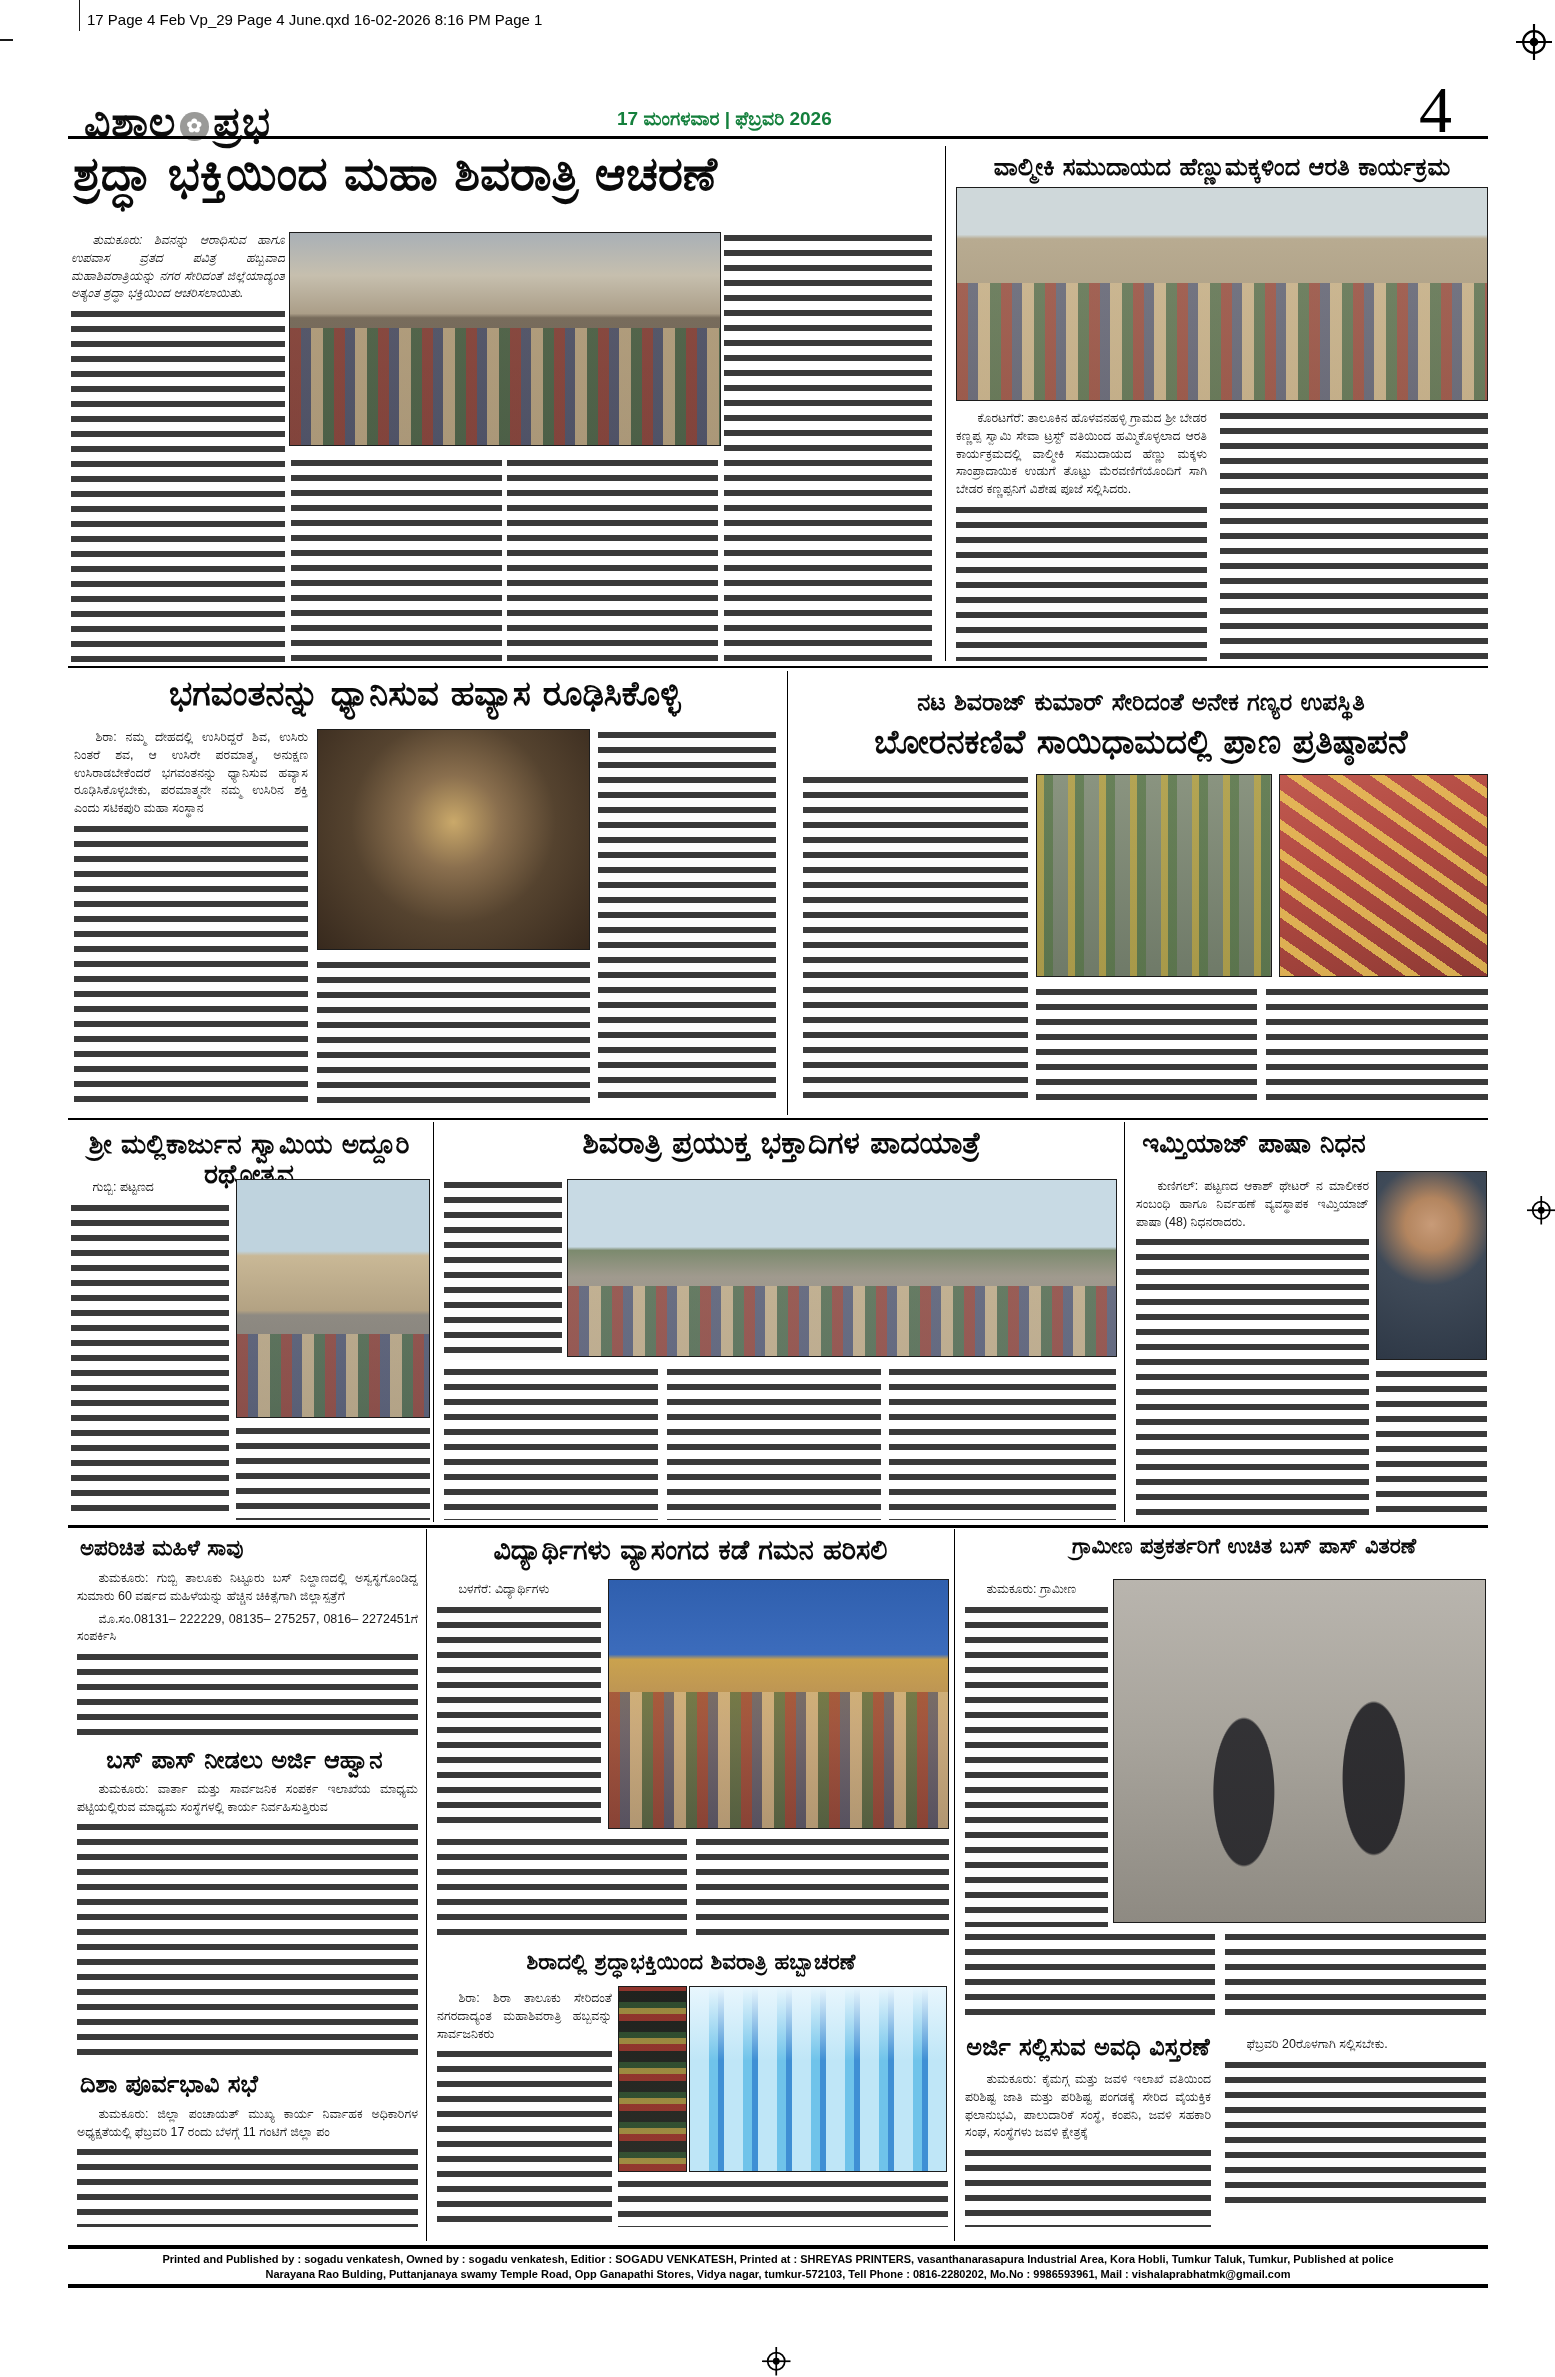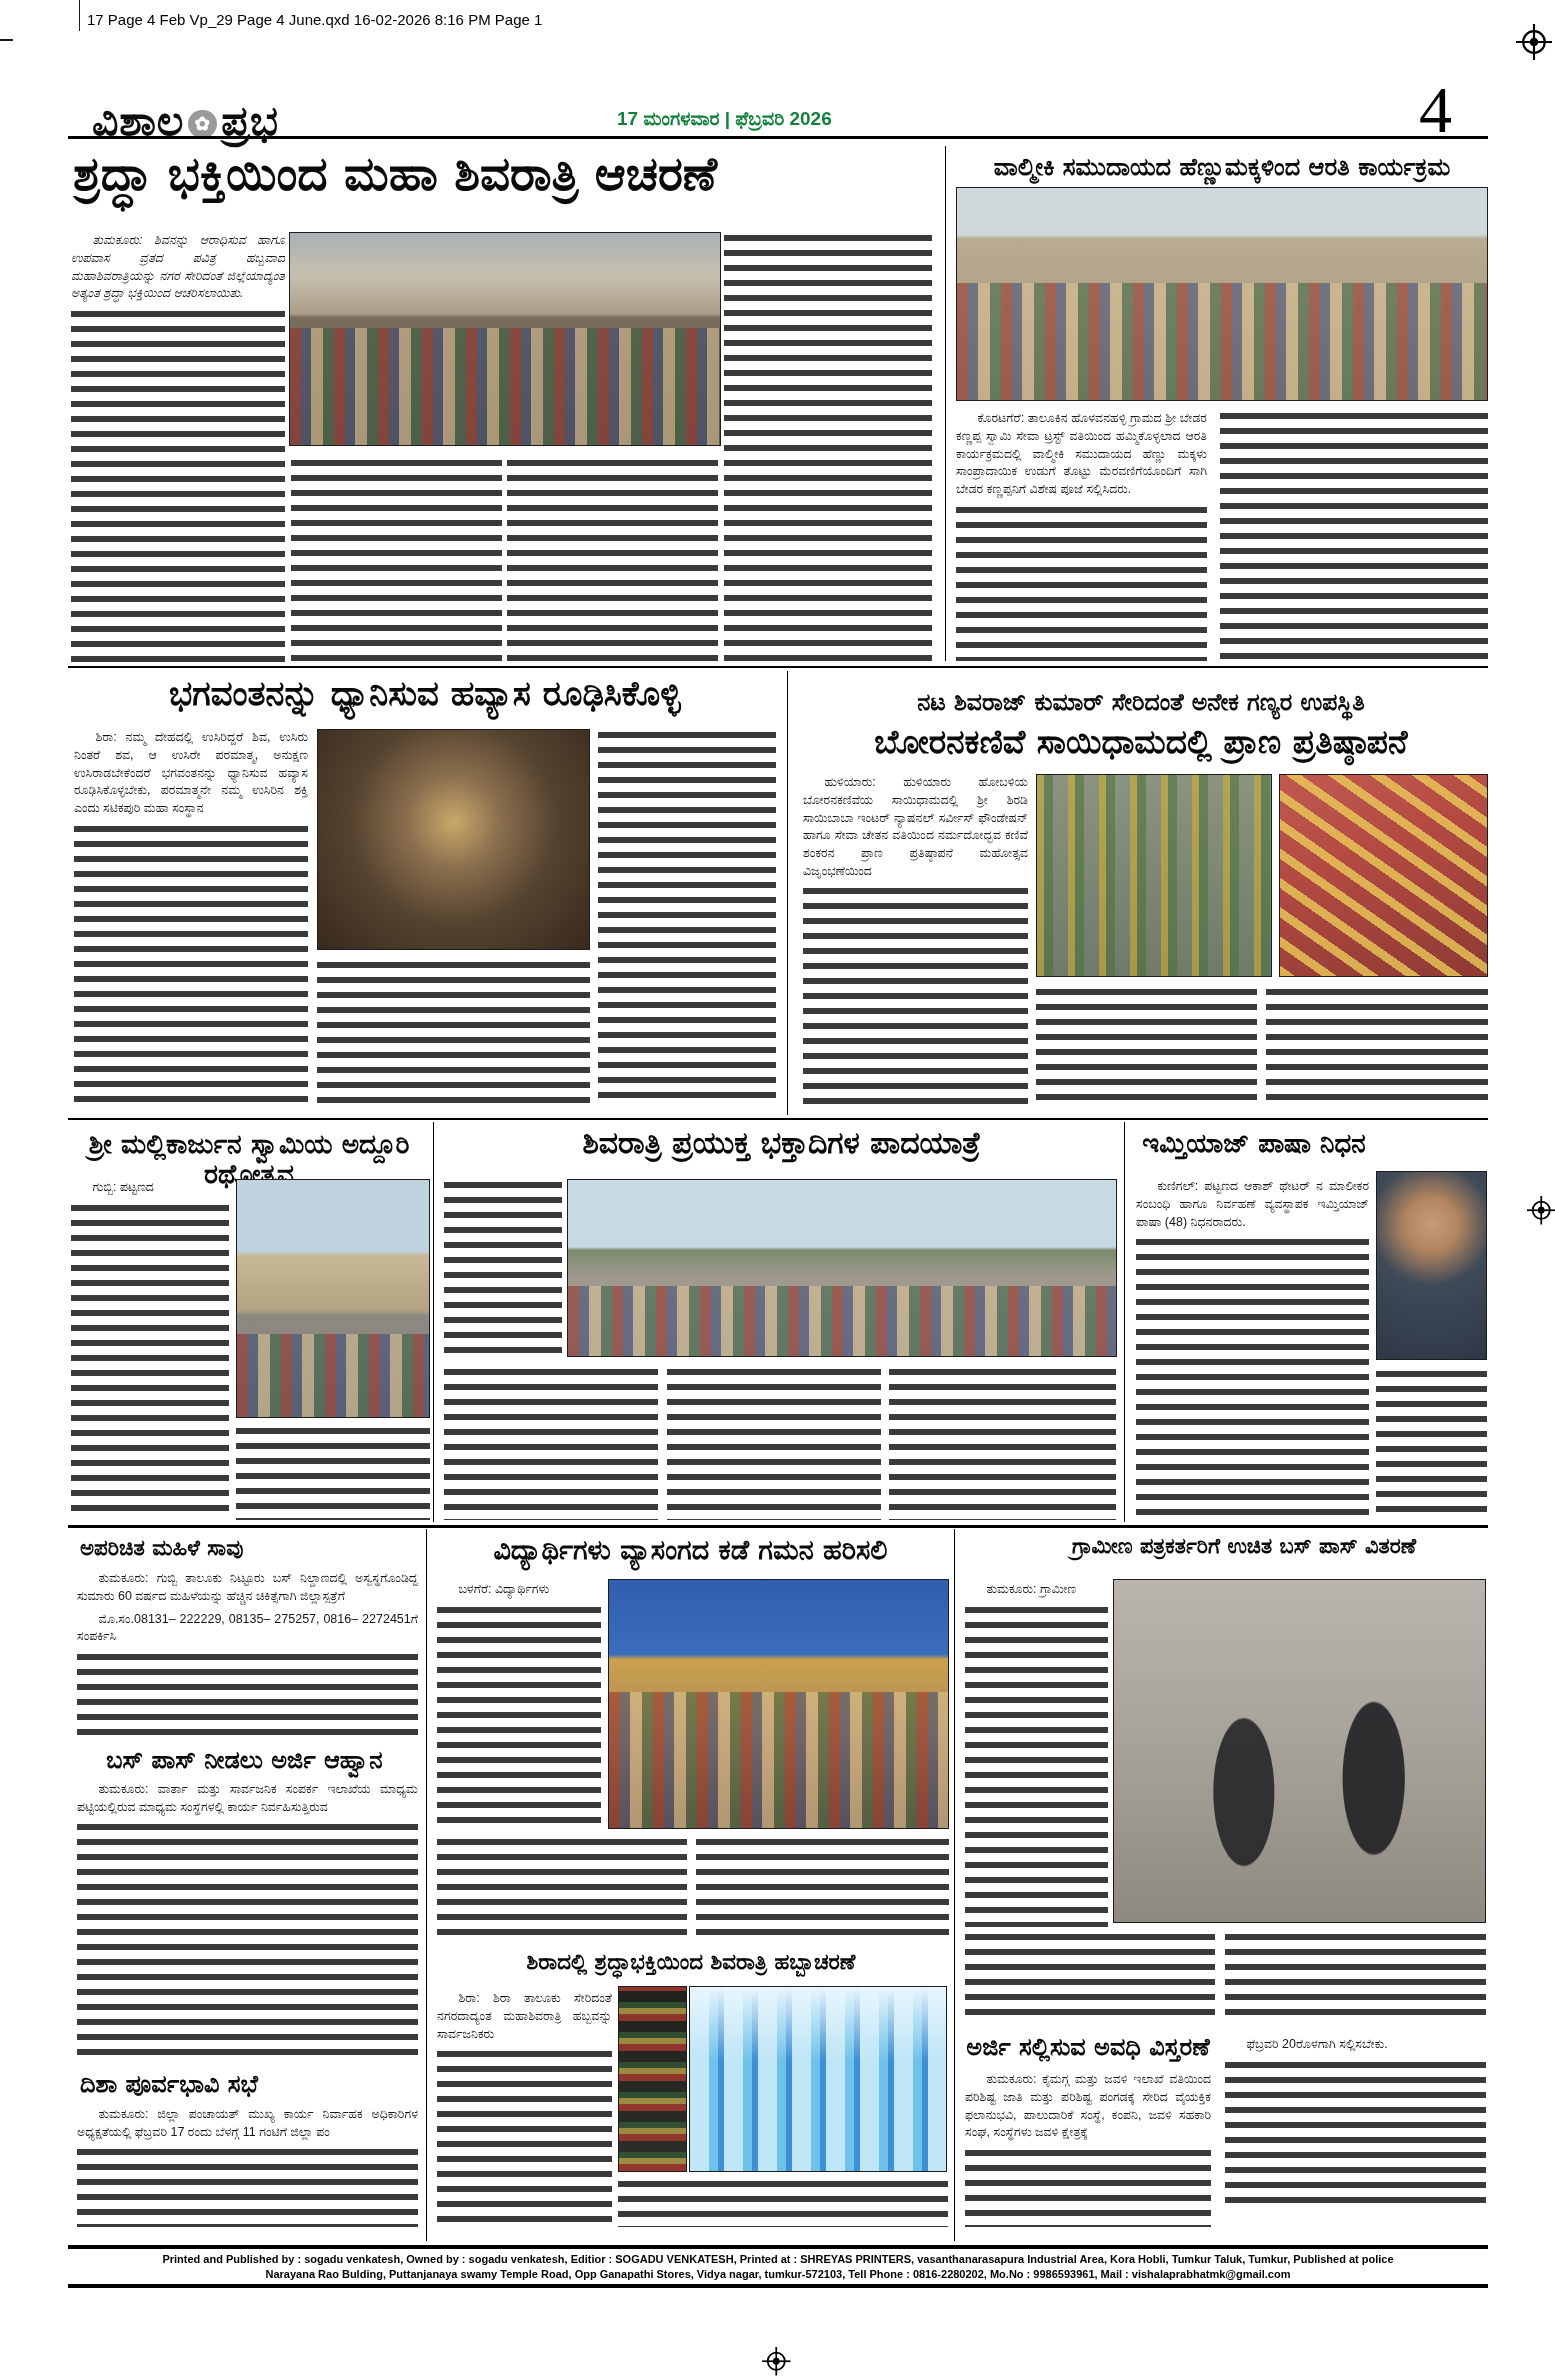--- a/index.html
+++ b/index.html
@@ -5,21 +5,21 @@
   html,body{margin:0;padding:0;background:#ffffff;}
   .page{position:relative;width:1555px;height:2377px;background:#fff;
         font-family:"Liberation Sans","DejaVu Sans",sans-serif;color:#111;overflow:hidden;}
   .abs{position:absolute;box-sizing:border-box;}
   
   .proof-text{font-size:15px;color:#000;white-space:nowrap;font-family:"Liberation Sans",sans-serif;}
   .hline{position:absolute;background:#000;}
   .vline{position:absolute;background:#000;}
   .thin{background:#1a1a1a;}
   
-  .logo{font-size:41px;font-weight:bold;letter-spacing:0.7px;color:#0d0d0d;font-family:Liberation Sans, sans-serif;margin-left:8px;}
+  .logo{font-size:41px;font-weight:bold;letter-spacing:0.7px;color:#0d0d0d;font-family:Liberation Serif, serif;}
   .emblem{display:inline-block;width:28.5px;height:28.5px;border-radius:50%;background:#9a9a98;color:#fff;
           font-size:18.6px;line-height:28.5px;text-align:center;vertical-align:middle;margin:0 4.3px;}
   .dateline{font-size:19px;font-weight:bold;color:#15803d;}
   .pageno{font-size:66px;font-family:"Liberation Serif",serif;color:#000;line-height:1;}
   
   .hl{position:absolute;margin:0;font-weight:bold;color:#0a0a0a;line-height:1.12;
       font-family:"DejaVu Sans",sans-serif;box-sizing:border-box;}
   .ctr{text-align:center;}
   
   .col{position:absolute;box-sizing:border-box;display:flex;flex-direction:column;overflow:hidden;
@@ -146,21 +146,20 @@
         <div class="fill fake"></div>
       </div>
   </div>
 
   <div class="vline" style="left:787px;top:671px;width:1.4px;height:444px;"></div>
 
   <div>
     <h3 class="hl ctr" style="left:794px;top:689px;width:694px;font-size:23.6px;">ನಟ ಶಿವರಾಜ್ ಕುಮಾರ್ ಸೇರಿದಂತೆ ಅನೇಕ ಗಣ್ಯರ ಉಪಸ್ಥಿತಿ</h3>
     <h2 class="hl ctr" style="left:794px;top:724px;width:694px;font-size:33px;">ಬೋರನಕಣಿವೆ ಸಾಯಿಧಾಮದಲ್ಲಿ ಪ್ರಾಣ ಪ್ರತಿಷ್ಠಾಪನೆ</h2>
     <div class="col" style="left:803px;top:774px;width:225px;height:330px;">
-      <p class="txt">ಹುಳಿಯಾರು: ಹುಳಿಯಾರು ಹೋಬಳಿಯ ಬೋರನಕಣಿವೆಯ ಸಾಯಿಧಾಮದಲ್ಲಿ ಶ್ರೀ ಶಿರಡಿ ಸಾಯಿಬಾಬಾ ಇಂಟರ್ ನ್ಯಾಷನಲ್ ಸರ್ವೀಸ್ ಫೌಂಡೇಷನ್ ಹಾಗೂ ಸೇವಾ ಚೇತನ ವತಿಯಿಂದ ನರ್ಮದೋದ್ಭವ ಕಣಿವೆ ಶಂಕರನ ಪ್ರಾಣ ಪ್ರತಿಷ್ಠಾಪನೆ ಮಹೋತ್ಸವ ವಿಜೃಂಭಣೆಯಿಂದ</p>
       <div class="fill fake"></div>
     </div>
     <div class="photo p-d1" style="left:1036px;top:774px;width:236px;height:203px;"></div>
     <div class="photo p-d2" style="left:1279px;top:774px;width:209px;height:203px;"></div>
     <div class="col" style="left:1036px;top:986px;width:221px;height:118px;">
         <div class="fill fake"></div>
       </div>
     <div class="col" style="left:1266px;top:986px;width:222px;height:118px;">
         <div class="fill fake"></div>
       </div>

